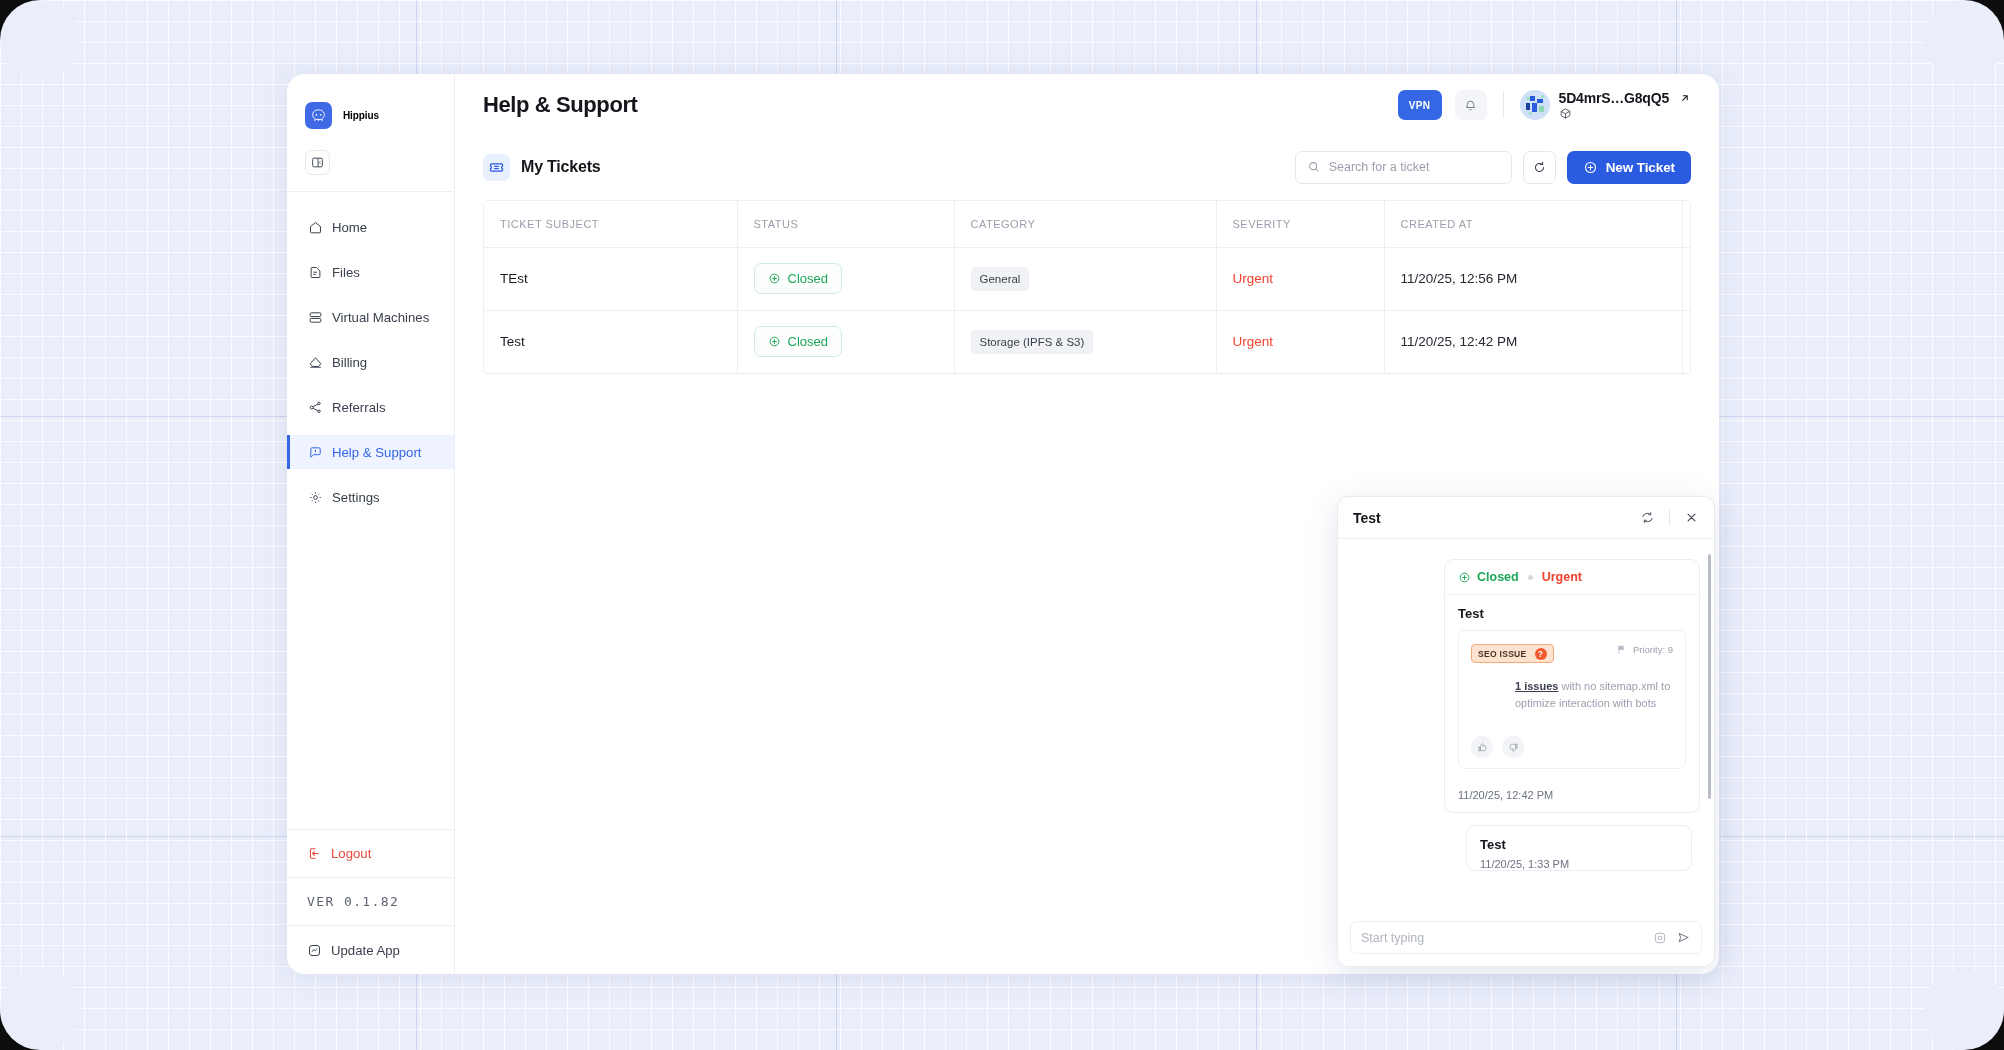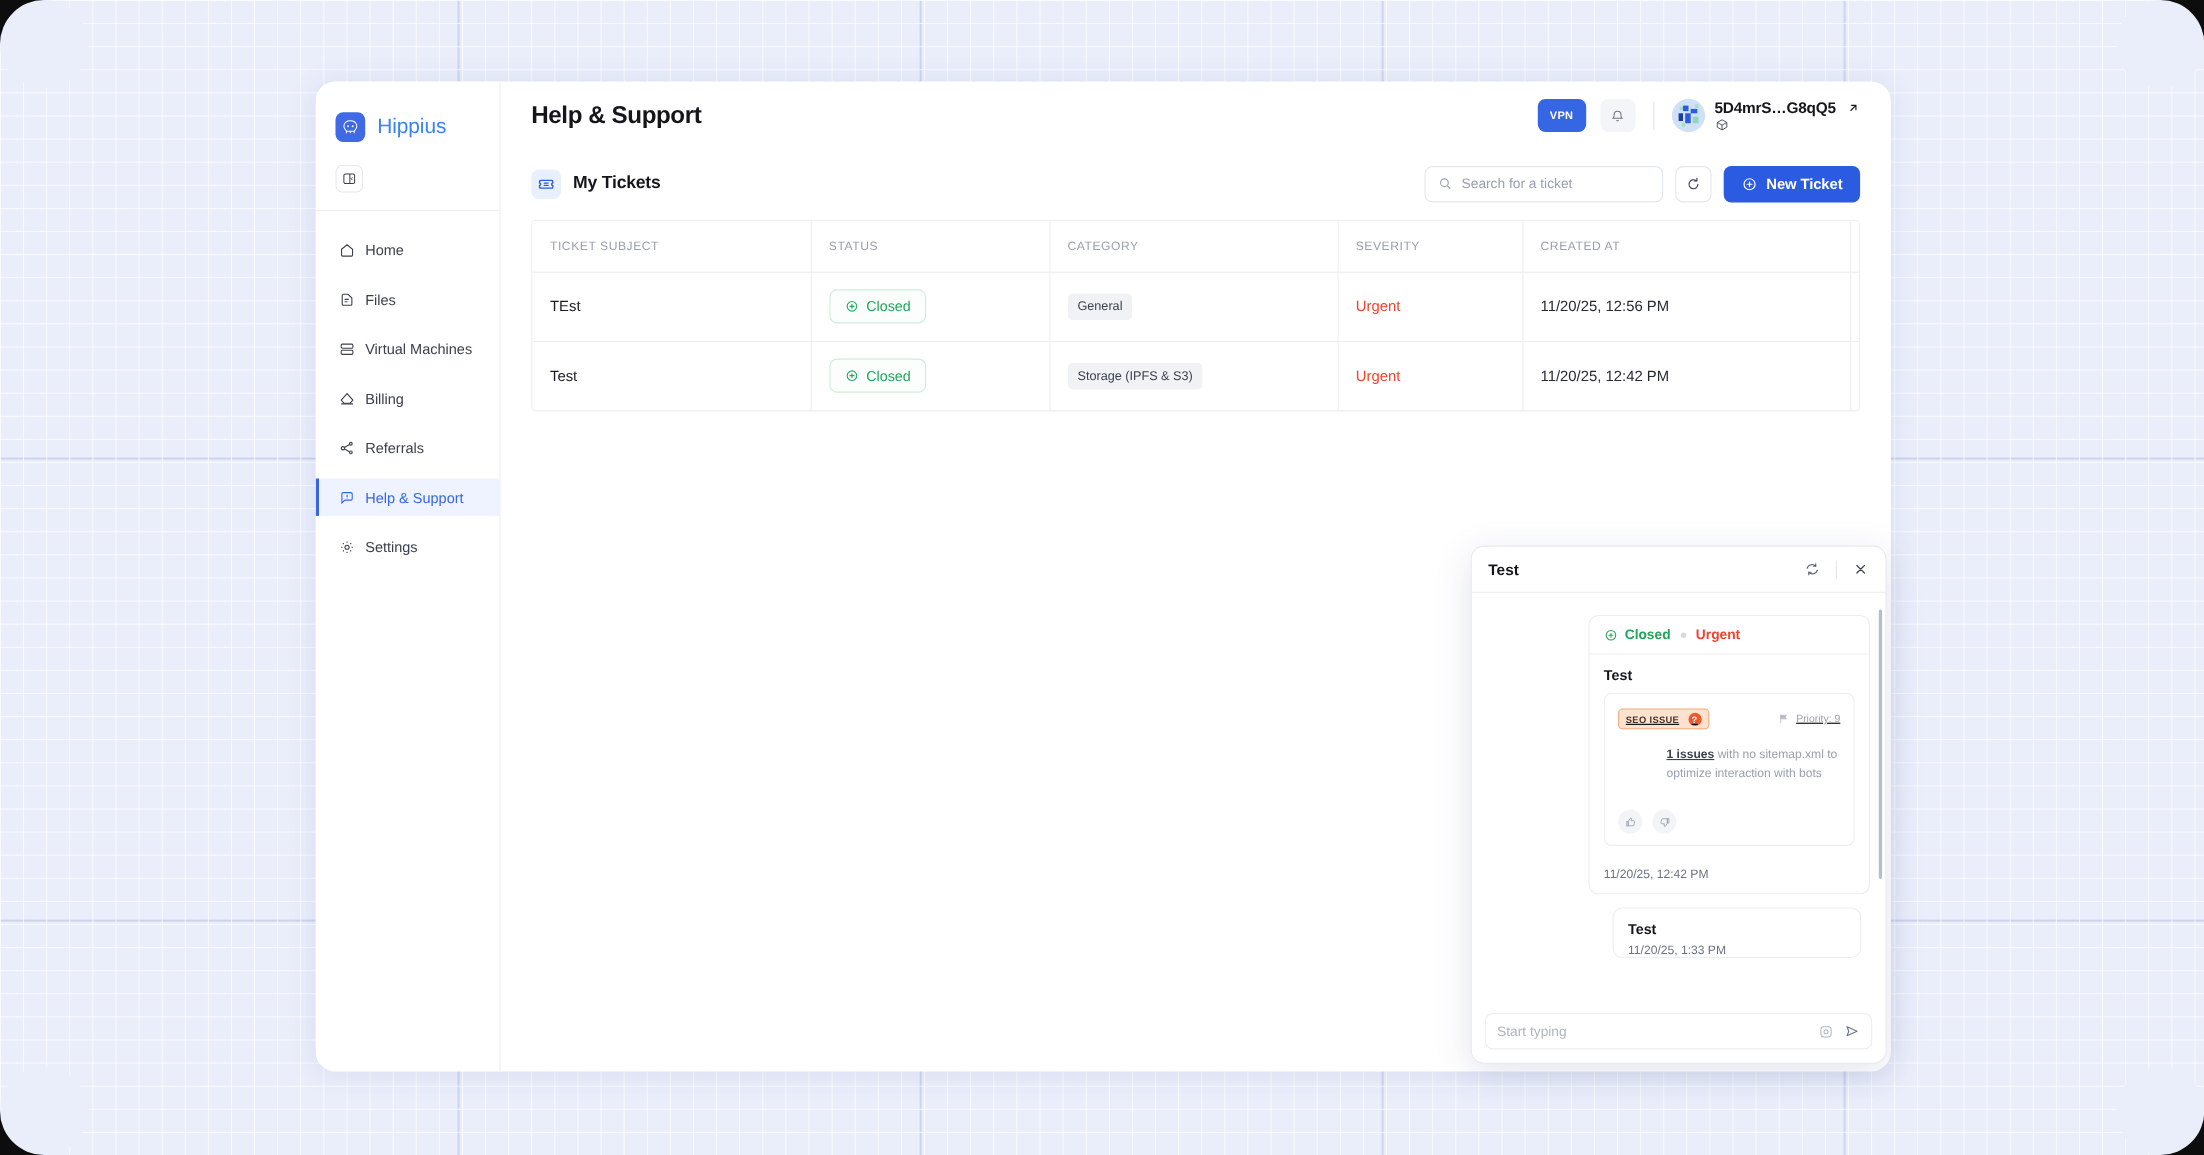--- a/index.html
+++ b/index.html
@@ -62,21 +62,21 @@
     display: flex; align-items: center; gap: 11px;
     padding: 21px 0 0 18px;
     height: 62px;
   }
   .brand-logo {
     width: 27px; height: 27px; border-radius: 7px;
     background: #4069E5;
     display:flex; align-items:center; justify-content:center;
     flex: 0 0 27px;
   }
-  .brand-name { font-size: 19px; color: #3b82f6; font-weight: 400; letter-spacing: -0.1px;}
+  .brand-name { font-size: 10px; color: #000000; font-weight: 700; letter-spacing: -0.1px;}
 
   .collapse-wrap { padding: 14px 0 16px 18px; border-bottom: 1px solid #eceef3;}
   .collapse-btn {
     width: 25px; height: 25px; border: 1px solid #e6e8ee; border-radius: 6px;
     background: #fff; display:flex; align-items:center; justify-content:center;
     cursor: pointer;
   }
 
   .nav { padding-top: 18px; flex: 1 1 auto; }
   .nav-item {
@@ -244,21 +244,21 @@
   .msg-status-row {
     display:flex; align-items:center; gap: 9px; padding: 10px 13px;
     border-bottom: 1px solid #eff1f5;
   }
   .mini-closed { color: #1EA75A; font-size: 12.5px; font-weight: 600; display:flex; align-items:center; gap:6px;}
   .dot-sep { width: 5px; height: 5px; border-radius: 50%; background: #d6d9e0; }
   .mini-urgent { color: #F2412E; font-size: 12.5px; font-weight: 600;}
   .msg-body { padding: 11px 13px 12px 13px;}
   .msg-subject { font-size: 13px; font-weight: 600; color: #14161c; margin-bottom: 9px;}
   .seo-card { border: 1px solid #eceef3; border-radius: 7px; padding: 13px 12px 10px 12px;}
-  .seo-top { display:flex; align-items:center; justify-content: space-between; text-decoration: underline;}
+  .seo-top { display:flex; align-items:flex-start; justify-content: space-between;}
   .seo-badge {
     display:inline-flex; align-items:center; gap: 8px;
     background: #FDE3CF; border: 1px solid #F4A97A; border-radius: 4px;
     height: 19px; padding: 0 6px;
     font-size: 8.5px; font-weight: 700; color: #4a3326; letter-spacing: .3px;
   }
   .q-dot {
     width: 12px; height: 12px; border-radius: 50%; background: #F2582A; color: #fff;
     font-size: 8.5px; font-weight: 700; display:flex; align-items:center; justify-content:center;
   }
@@ -411,20 +411,41 @@
           <svg width="15" height="15" viewBox="0 0 24 24" fill="none" stroke="#3a404d" stroke-width="1.6">
             <circle cx="12" cy="12" r="3"></circle>
             <path d="M12 3.5v2M12 18.5v2M3.5 12h2M18.5 12h2M6 6l1.4 1.4M16.6 16.6 18 18M18 6l-1.4 1.4M7.4 16.6 6 18"></path>
           </svg>
         </span>
         <span>Settings</span>
       </div>
 
     </nav>
 
+    <div class="sidebar-bottom">
+      <div class="logout">
+        <span>
+          <svg width="15" height="15" viewBox="0 0 24 24" fill="none" stroke="#E7483B" stroke-width="1.7">
+            <path d="M13.5 4.5h-6A2 2 0 0 0 5.5 6.5v11a2 2 0 0 0 2 2h6"></path>
+            <path d="M9.5 12h9M12.5 8.5 9 12l3.5 3.5"></path>
+          </svg>
+        </span>
+        <span>Logout</span>
+      </div>
+      <div class="ver">VER 0.1.82</div>
+      <div class="update">
+        <span>
+          <svg width="15" height="15" viewBox="0 0 24 24" fill="none" stroke="#3a404d" stroke-width="1.6">
+            <rect x="4" y="4" width="16" height="16" rx="4"></rect>
+            <path d="M8 14l3-3.5 2 2L16 9"></path>
+          </svg>
+        </span>
+        <span>Update App</span>
+      </div>
+    </div>
   </aside>
 
   <section class="main">
 
     <header class="topbar">
       <h1 class="page-title">Help &amp; Support</h1>
 
       <div class="topbar-right">
         <div class="vpn-btn">VPN</div>
         <div class="bell-btn">

